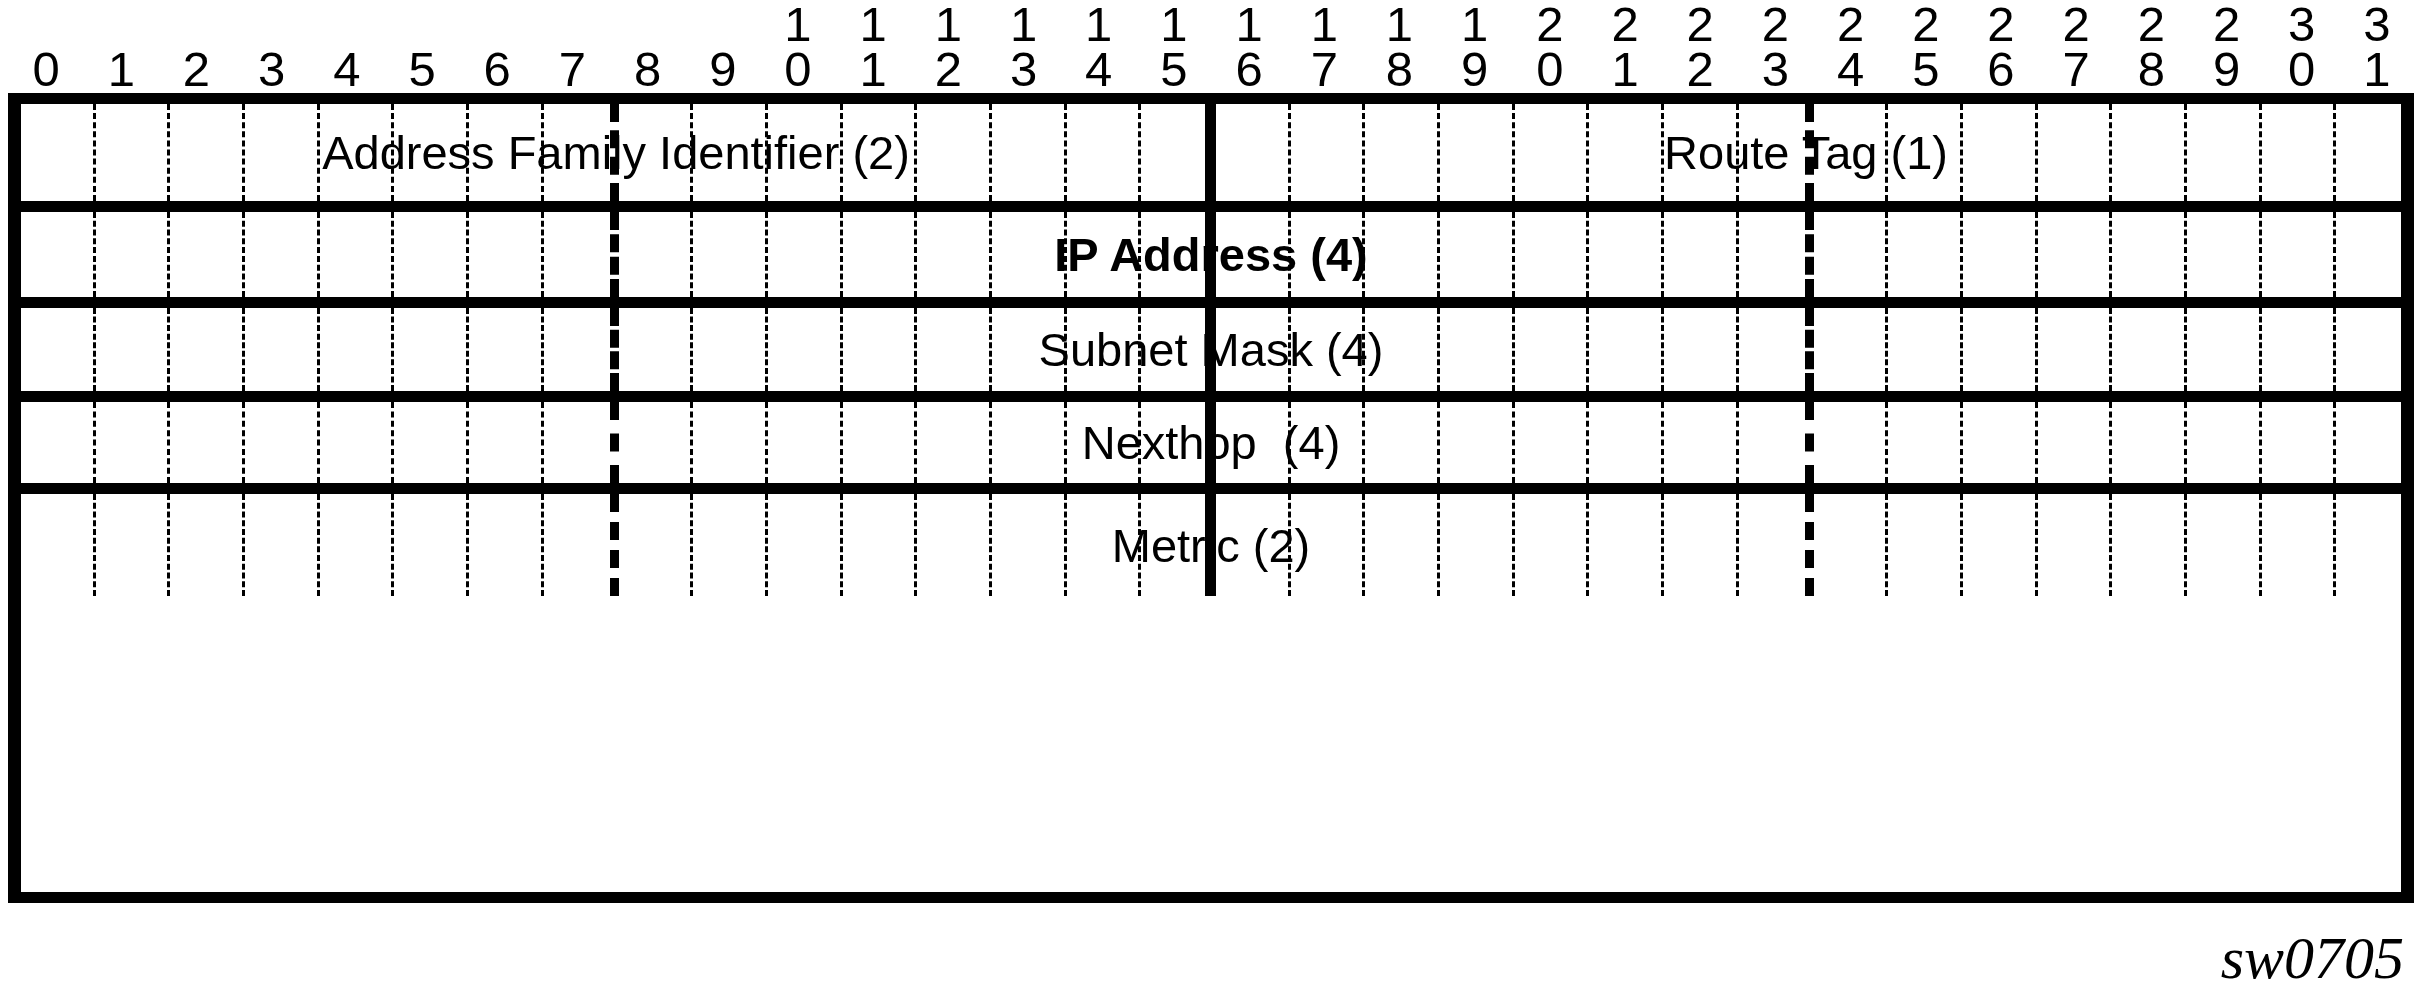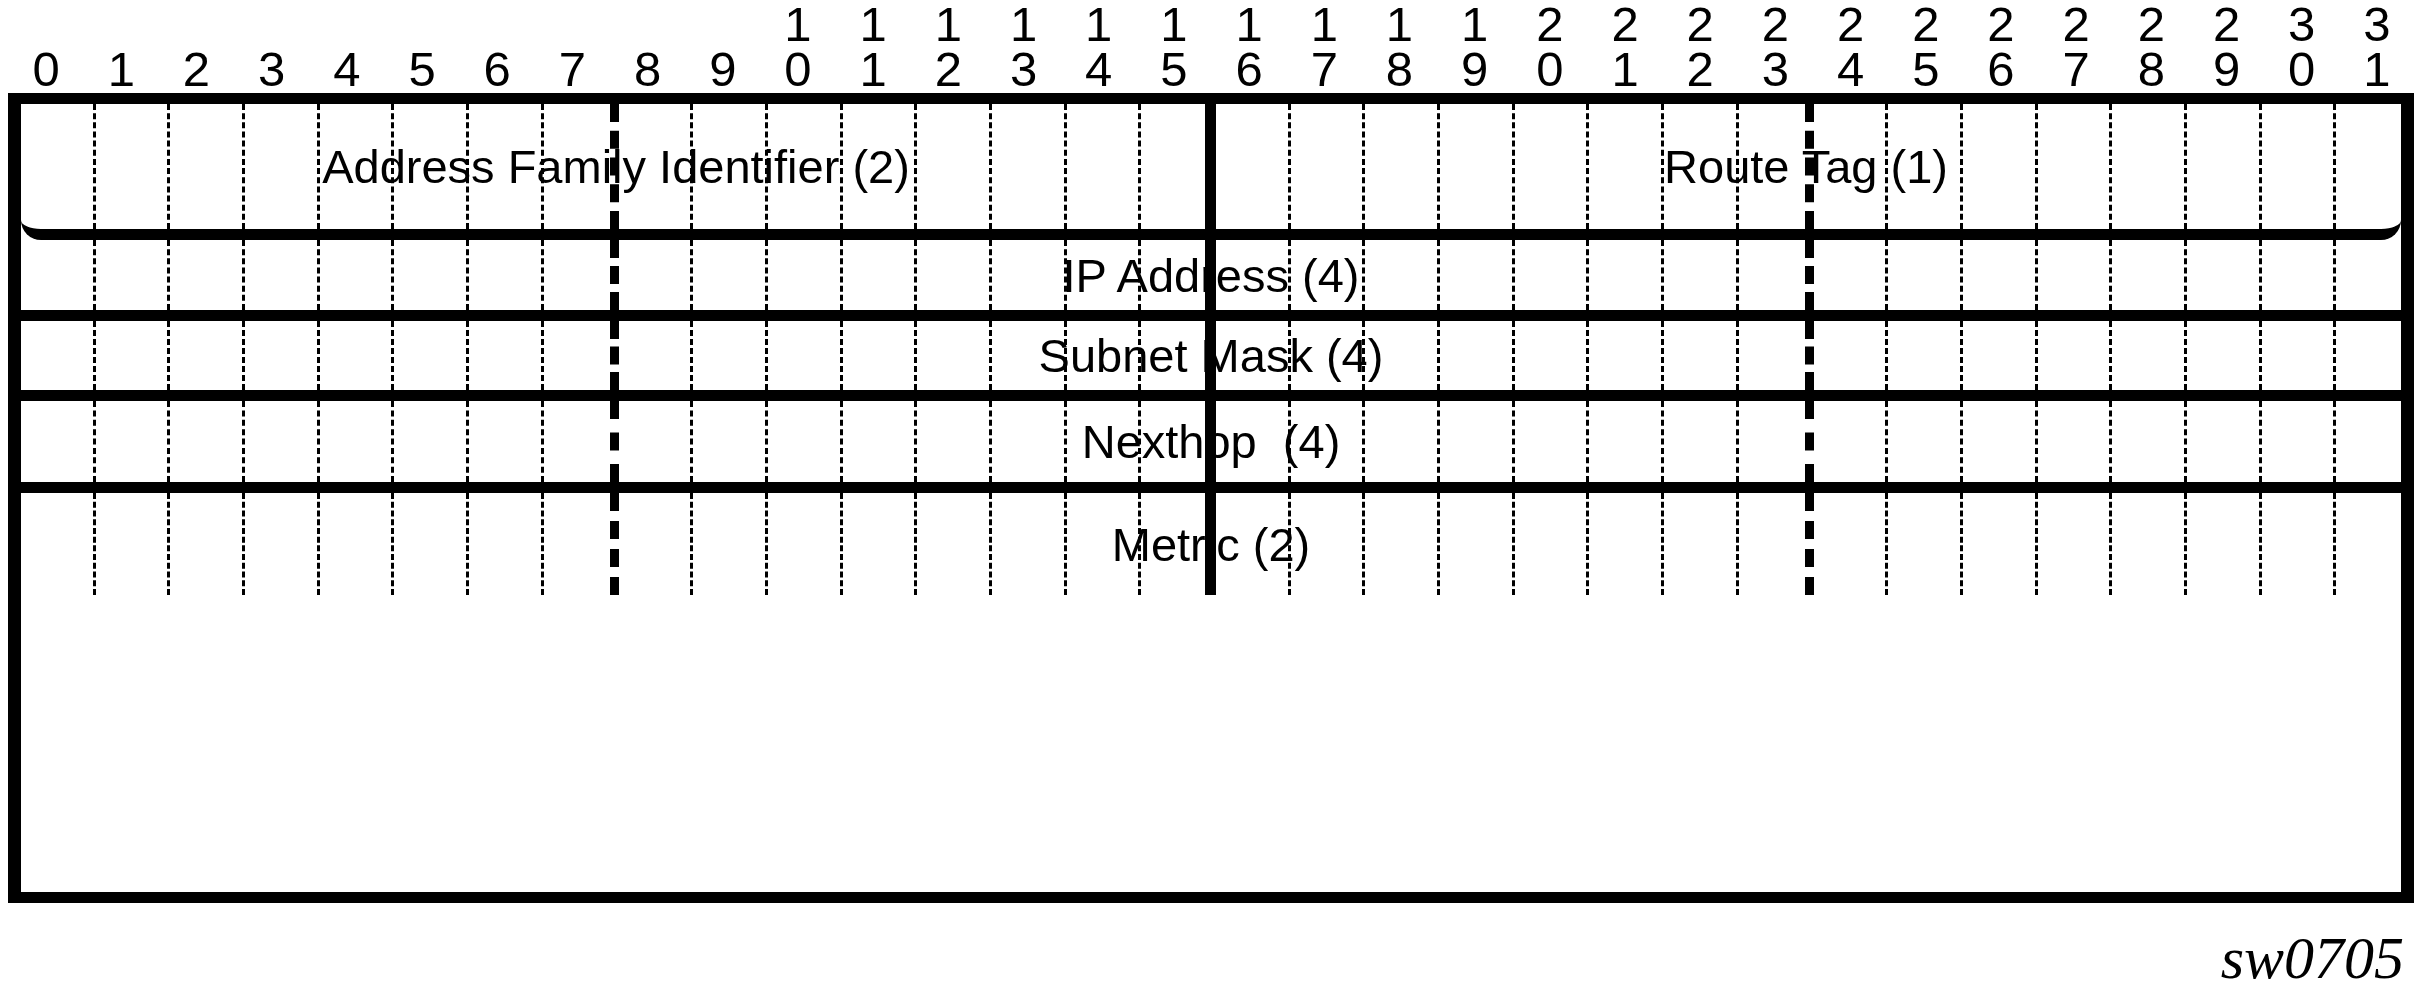--- a/index.html
+++ b/index.html
@@ -49,23 +49,23 @@
   }
   .packet-row{
     position:relative;
     box-sizing:border-box;
     width:100%;
     border-bottom:11px solid #000;
     overflow:hidden;
   }
   .packet-row.last{ border-bottom:0; }
 
-  .row-h1{ height:136px;border-radius:20px; }
-  .row-h2{ height:81px; }
-  .row-h3{ height:80px; }
+  .row-h1{ height:108px; }
+  .row-h2{ height:96px;font-weight:bold; }
+  .row-h3{ height:94px; }
   .row-h4{ height:92px; }
   .row-h5{ height:102px; }
 
   
   .gridlines{
     position:absolute; left:0; top:0; right:0; bottom:0;
     display:flex;
     pointer-events:none;
   }
   .gridcell{

